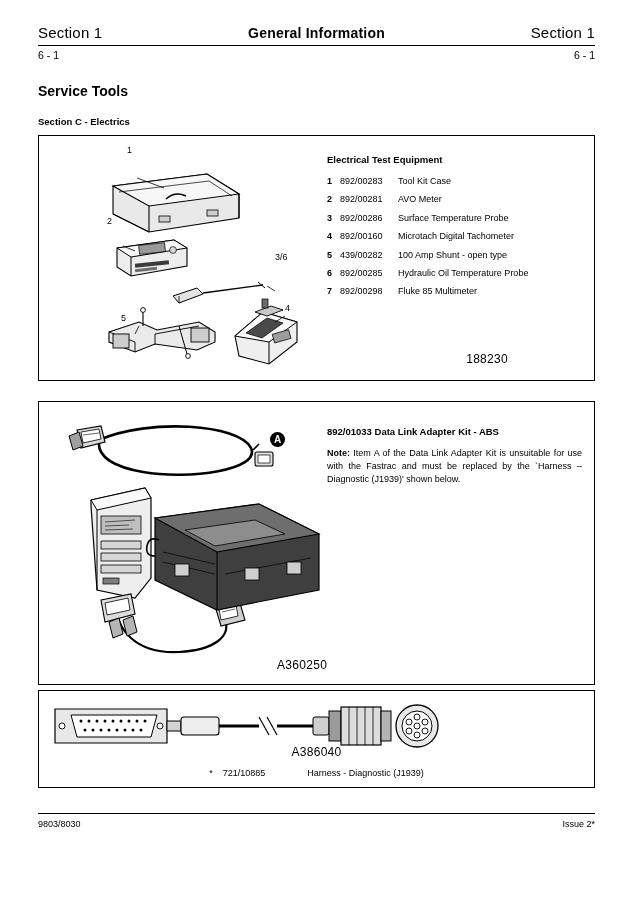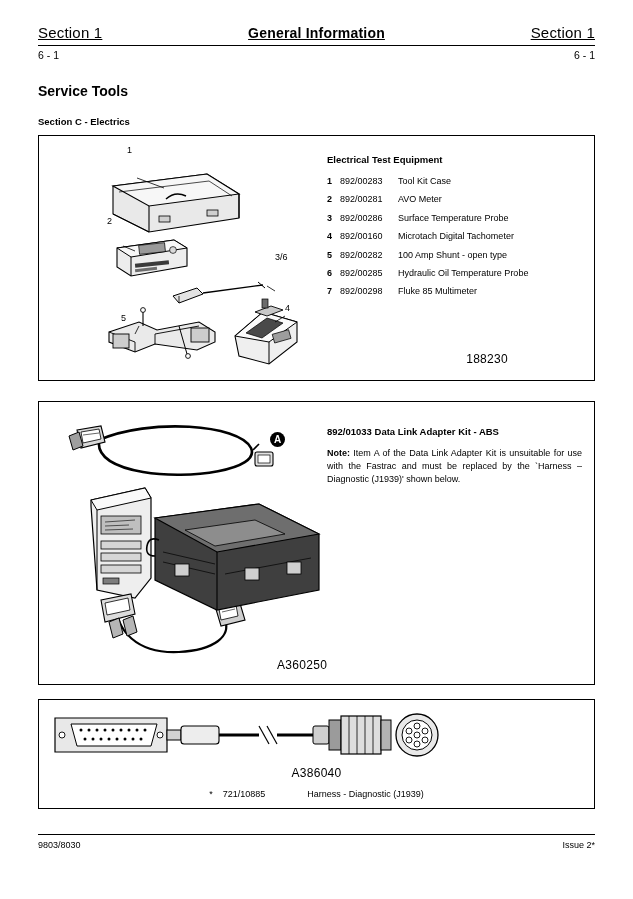--- a/index.html
+++ b/index.html
@@ -22,21 +22,20 @@
     box-sizing: border-box;
     padding: 0 38px;
   }
 
   
   .header-row {
     display: flex;
     align-items: flex-end;
     justify-content: space-between;
     padding-top: 24px;
-    text-decoration: underline;
   }
   .hdr-side {
     font-size: 15px;
     letter-spacing: 0.2px;
   }
   .hdr-title {
     font-size: 14px;
     font-weight: bold;
     letter-spacing: 0.2px;
   }
@@ -65,21 +64,21 @@
   }
 
   
   .panel {
     border: 1.1px solid #000;
     position: relative;
     box-sizing: border-box;
   }
   .panel-1 { margin-top: 8px; height: 246px; }
   .panel-2 { margin-top: 20px; height: 284px; }
-  .panel-3 { margin-top: 14px; height: 110px; }
+  .panel-3 { margin-top: 5px; height: 98px; }
 
   
   .p1-left {
     position: absolute;
     left: 0; top: 0;
     width: 282px; height: 100%;
   }
   .p1-right {
     position: absolute;
     left: 288px; top: 18px;
@@ -295,21 +294,21 @@
         <div class="eq-code">892/00286</div>
         <div class="eq-desc">Surface Temperature Probe</div>
       </div>
       <div class="eq-row">
         <div class="eq-num">4</div>
         <div class="eq-code">892/00160</div>
         <div class="eq-desc">Microtach Digital Tachometer</div>
       </div>
       <div class="eq-row">
         <div class="eq-num">5</div>
-        <div class="eq-code">892/00282</div>
+        <div class="eq-code">439/00282</div>
         <div class="eq-desc">100 Amp Shunt - open type</div>
       </div>
       <div class="eq-row">
         <div class="eq-num">6</div>
         <div class="eq-code">892/00285</div>
         <div class="eq-desc">Hydraulic Oil Temperature Probe</div>
       </div>
       <div class="eq-row">
         <div class="eq-num">7</div>
         <div class="eq-code">892/00298</div>

